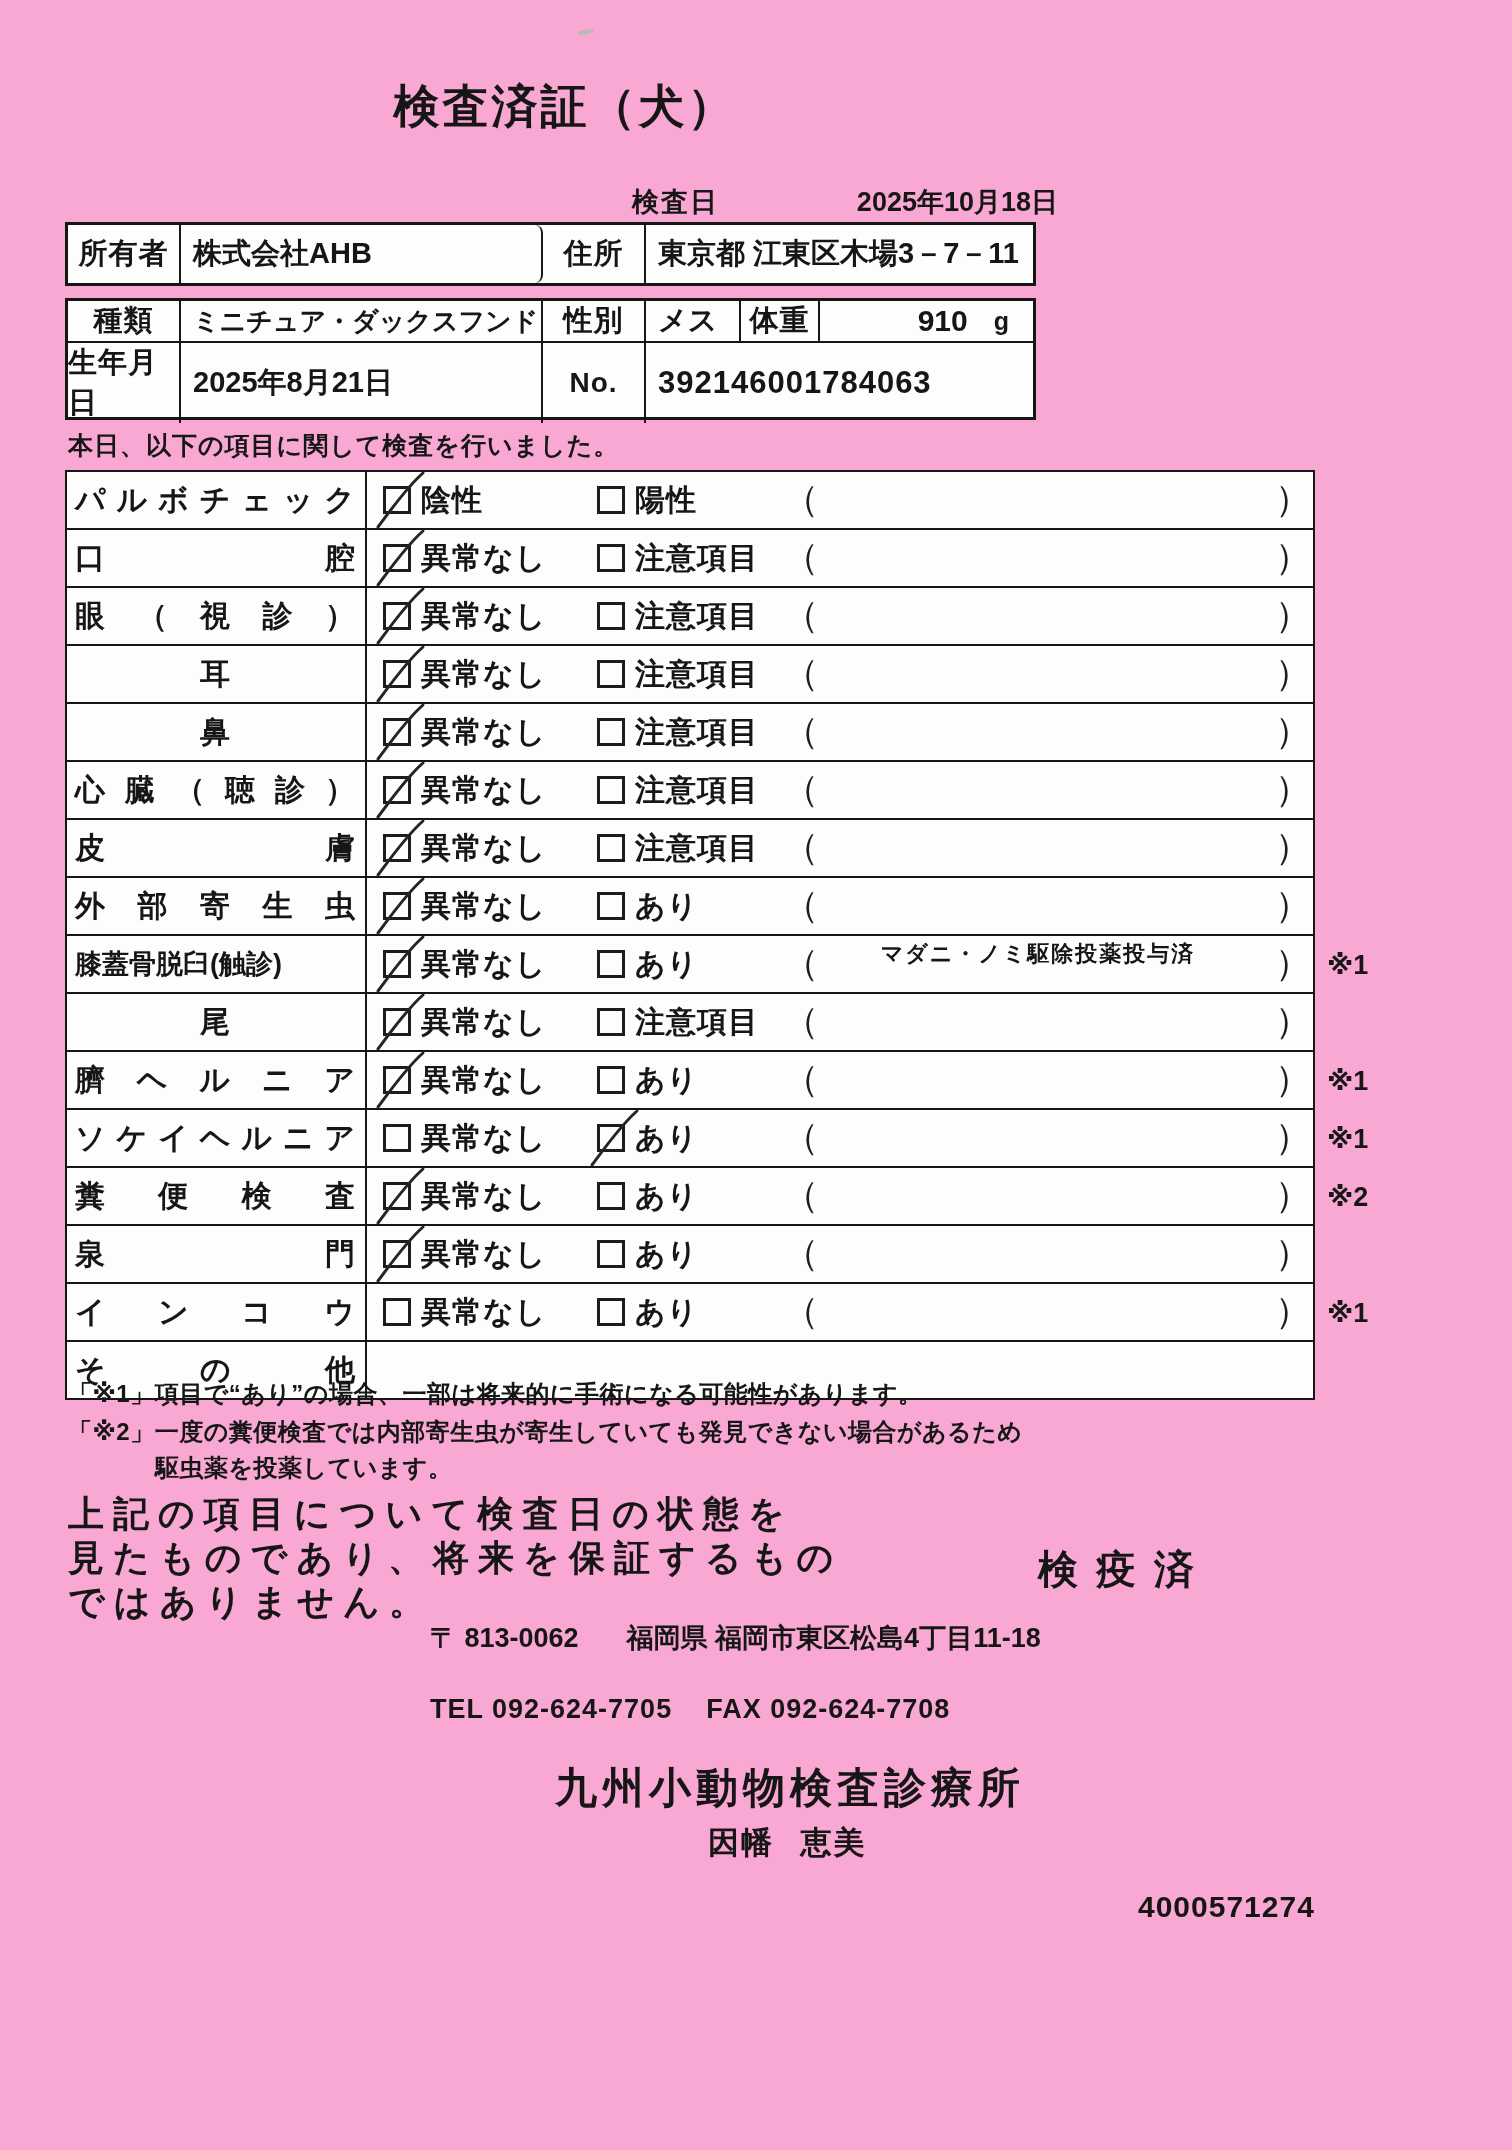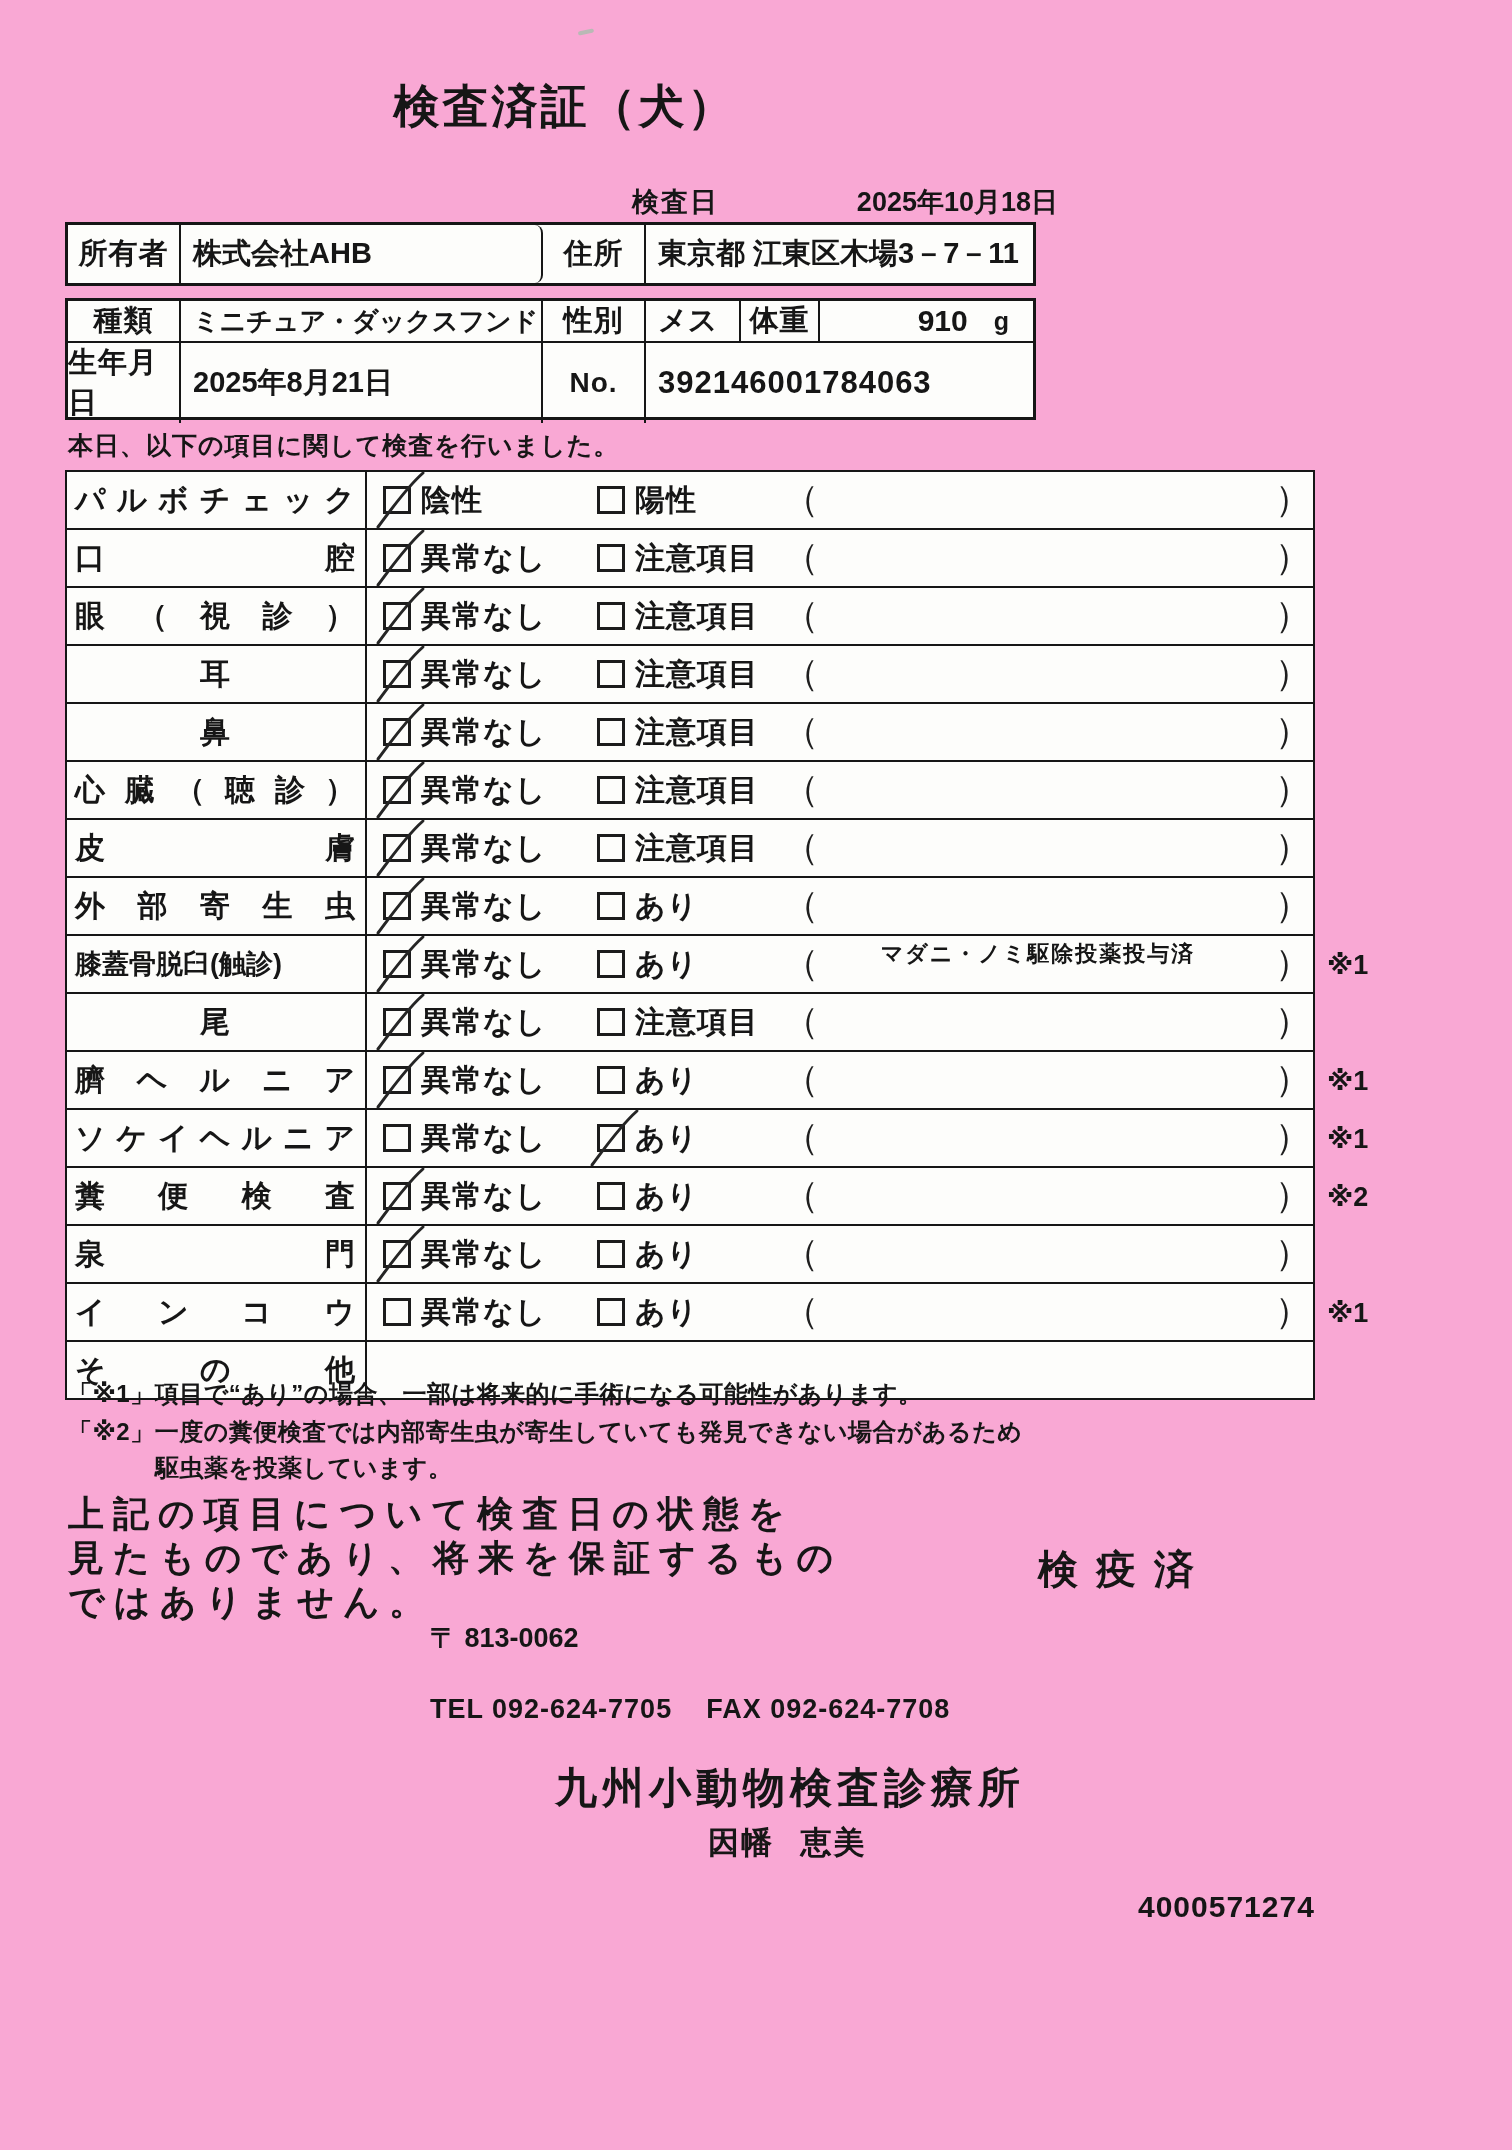--- a/index.html
+++ b/index.html
@@ -421,20 +421,21 @@
   <div class="abs disc">
     <div>上記の項目について検査日の状態を</div>
     <div>見たものであり、将来を保証するもの</div>
     <div>ではありません。</div>
   </div>
 
   <div class="abs stamp">検疫済</div>
 
   <div class="abs postal">
     <span>〒 813-0062</span>
+    <span>福岡県 福岡市東区松島4丁目11-18</span>
   </div>
 
   <div class="abs telline">
     <span>TEL 092-624-7705</span>
     <span>FAX 092-624-7708</span>
   </div>
 
   <div class="abs clinic">九州小動物検査診療所</div>
   <div class="abs vet">因幡 恵美</div>
   <div class="abs serial">4000571274</div>

